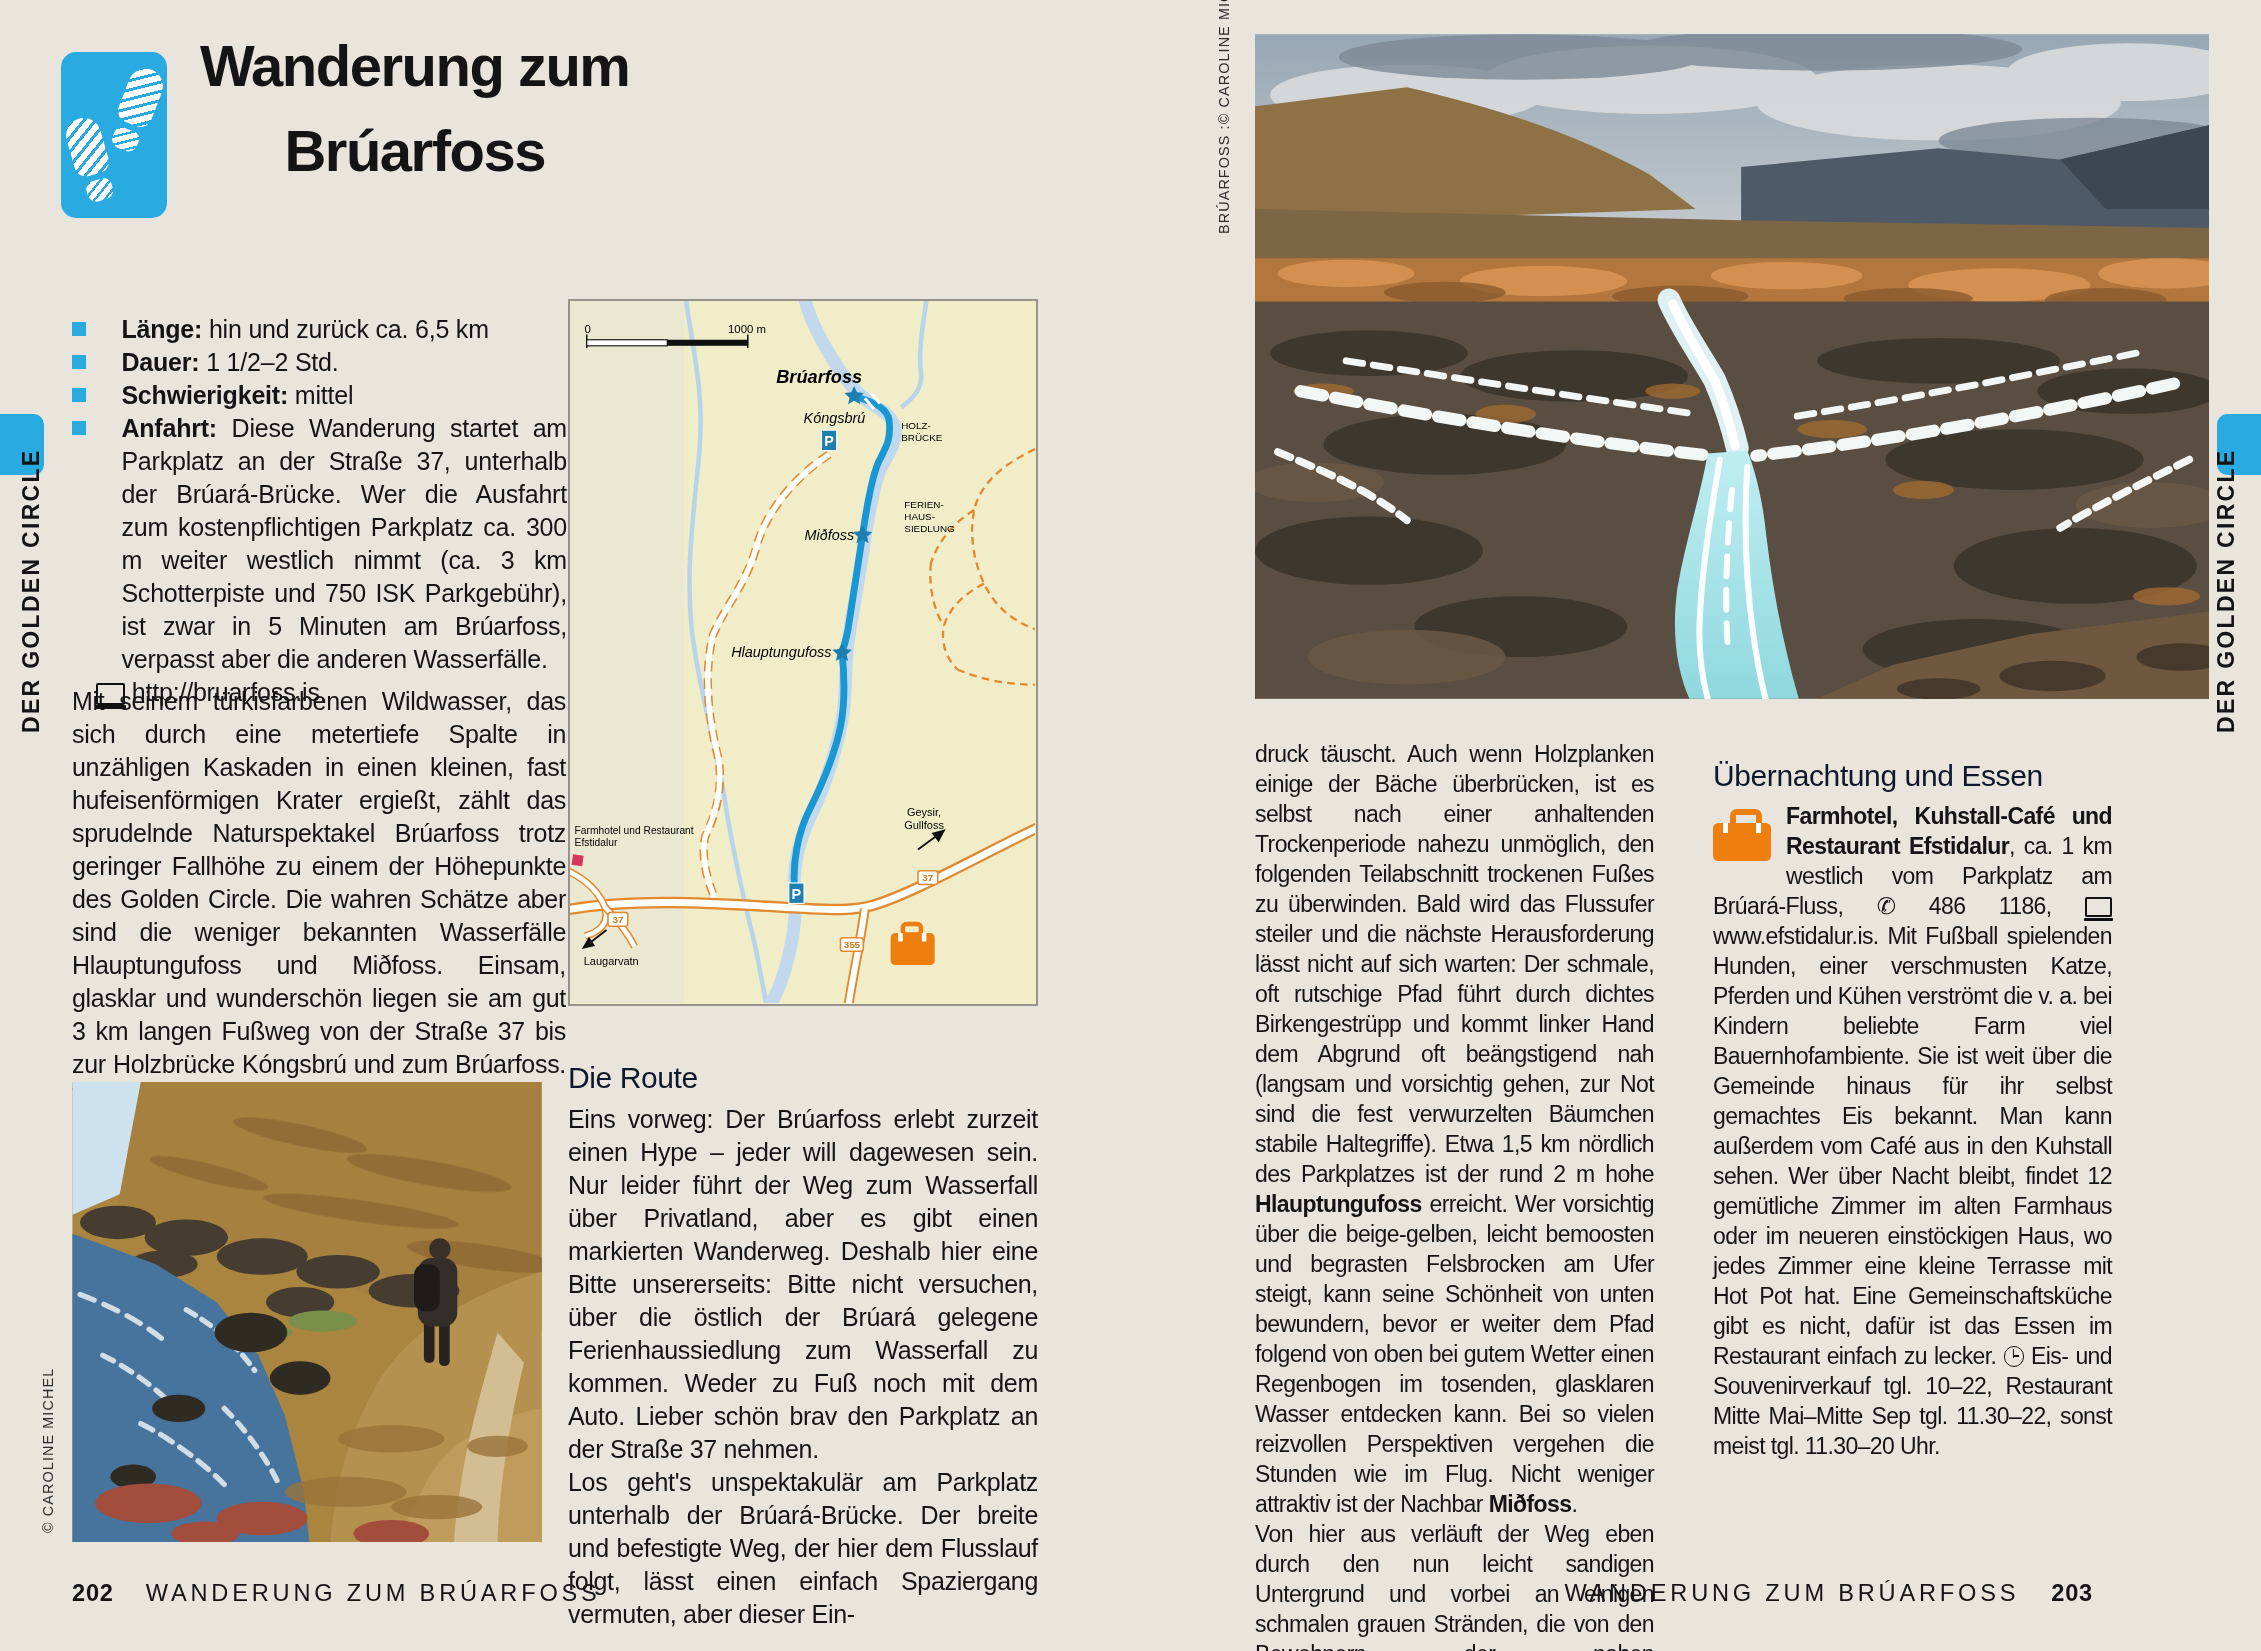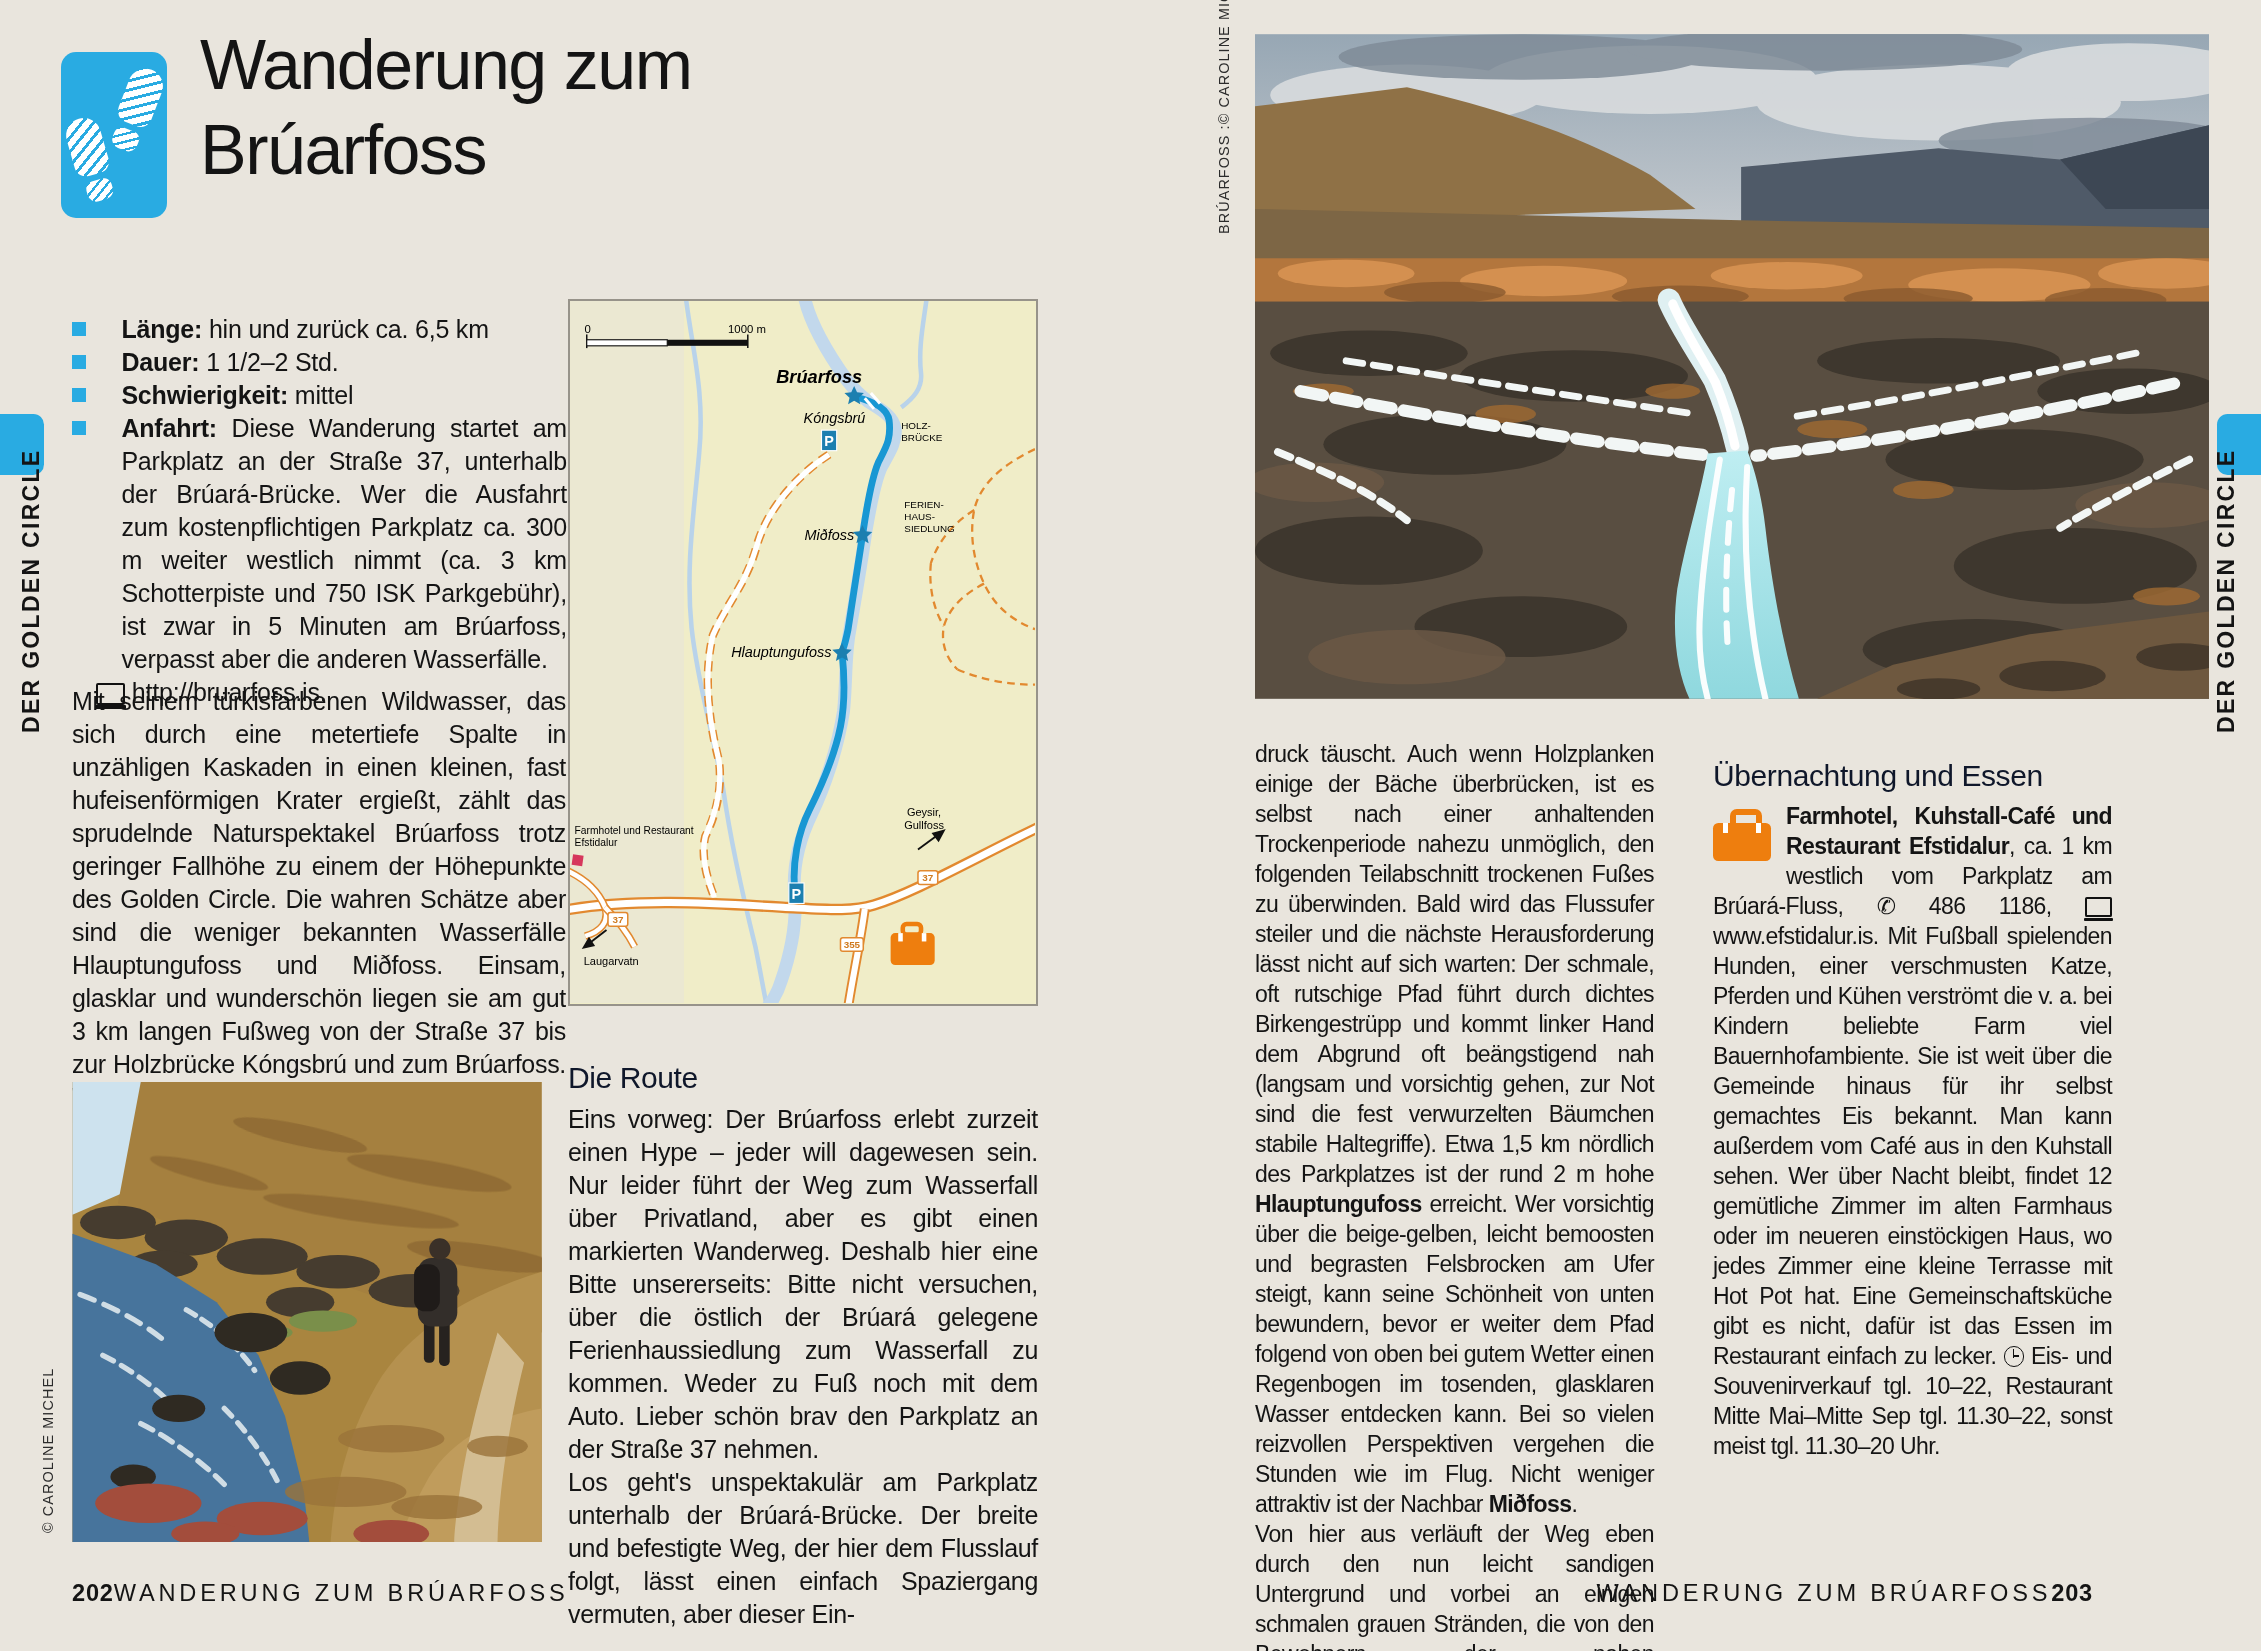--- a/index.html
+++ b/index.html
@@ -9,21 +9,21 @@
 
   
   .title-icon{left:61px;top:52px;width:106px;height:166px;background:#29abe2;border-radius:15px;}
   .print{position:absolute;width:35px;height:85px;}
   .print .sole{position:absolute;top:0;left:0;width:35px;height:58px;border-radius:17.5px 17.5px 11.4px 11.4px;
     background:repeating-linear-gradient(-35deg,#ffffff 0 6px,#29abe2 6px 9px);}
   .print .heel{position:absolute;bottom:0;left:4.6px;width:26px;height:21px;border-radius:7.6px 7.6px 9px 9px;
     background:repeating-linear-gradient(-35deg,#ffffff 0 5.3px,#29abe2 5.3px 7.6px);}
   .print-left{left:12px;top:65px;transform:rotate(-16deg);}
   .print-right{left:58px;top:15px;transform:rotate(21deg);}
-  .page-title{left:200px;top:23px;font-size:70px;line-height:85px;font-weight:400;letter-spacing:-1.5px;}
+  .page-title{left:200px;top:23px;font-size:58px;line-height:85px;font-weight:700;letter-spacing:-1.5px;text-align:center;}
 
   
   .info{left:72px;top:313px;width:495px;font-size:25px;line-height:33px;letter-spacing:-0.2px;}
   .info-row{display:flex;align-items:flex-start;}
   .info-bullet{flex:none;width:14.4px;height:14.4px;background:#29abe2;margin-top:9px;}
   .info-content{margin-left:35px;text-align:left;}
   .info-content strong{font-weight:700;}
   .info-row.no-bullet .info-content{margin-left:24px;}
 
   
@@ -51,21 +51,21 @@
   .suitcase-float .case::before{left:10px;}
   .suitcase-float .case::after{right:10px;}
 
   
   .vert{transform:rotate(-90deg);transform-origin:0 0;white-space:nowrap;}
   .side-label{font-size:23px;font-weight:700;letter-spacing:2.3px;}
   .credit{font-size:14.4px;letter-spacing:1.1px;color:#2b2b2b;}
   .side-tab{width:44px;height:61px;background:#29abe2;}
 
   
-  .footer{font-size:23.6px;letter-spacing:3.8px;display:flex;align-items:baseline;}
+  .footer{font-size:23.6px;letter-spacing:3.8px;display:flex;gap:32px;align-items:baseline;}
   .footer .pgno{font-weight:700;letter-spacing:0.8px;}
 
   
   .map-box{left:568px;top:299px;width:470px;height:707px;border:2.3px solid #97938a;box-sizing:border-box;background:#f0edc8;}
   .map-box svg{display:block;}
 </style>
 </head>
 <body>
 
 <div class="spread">

